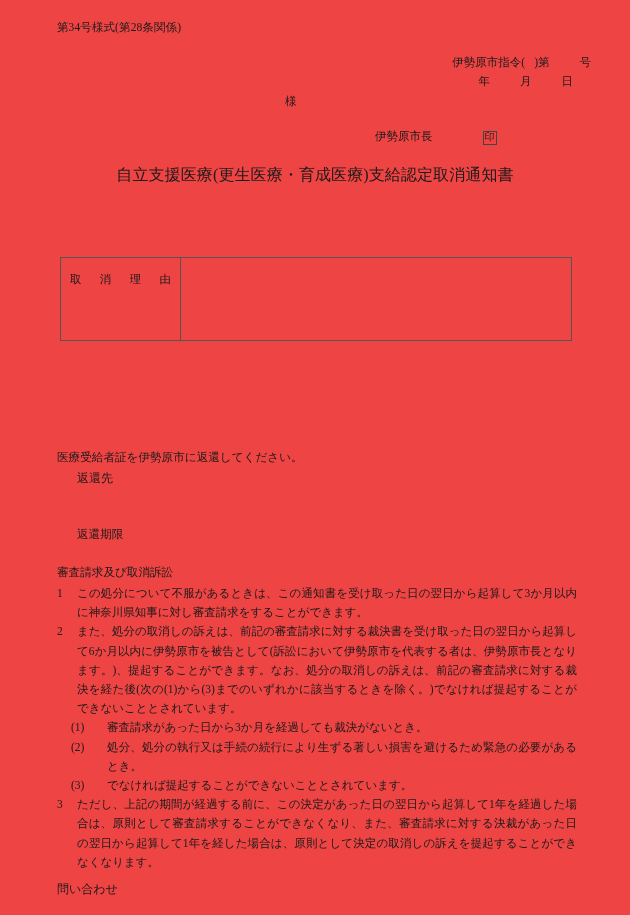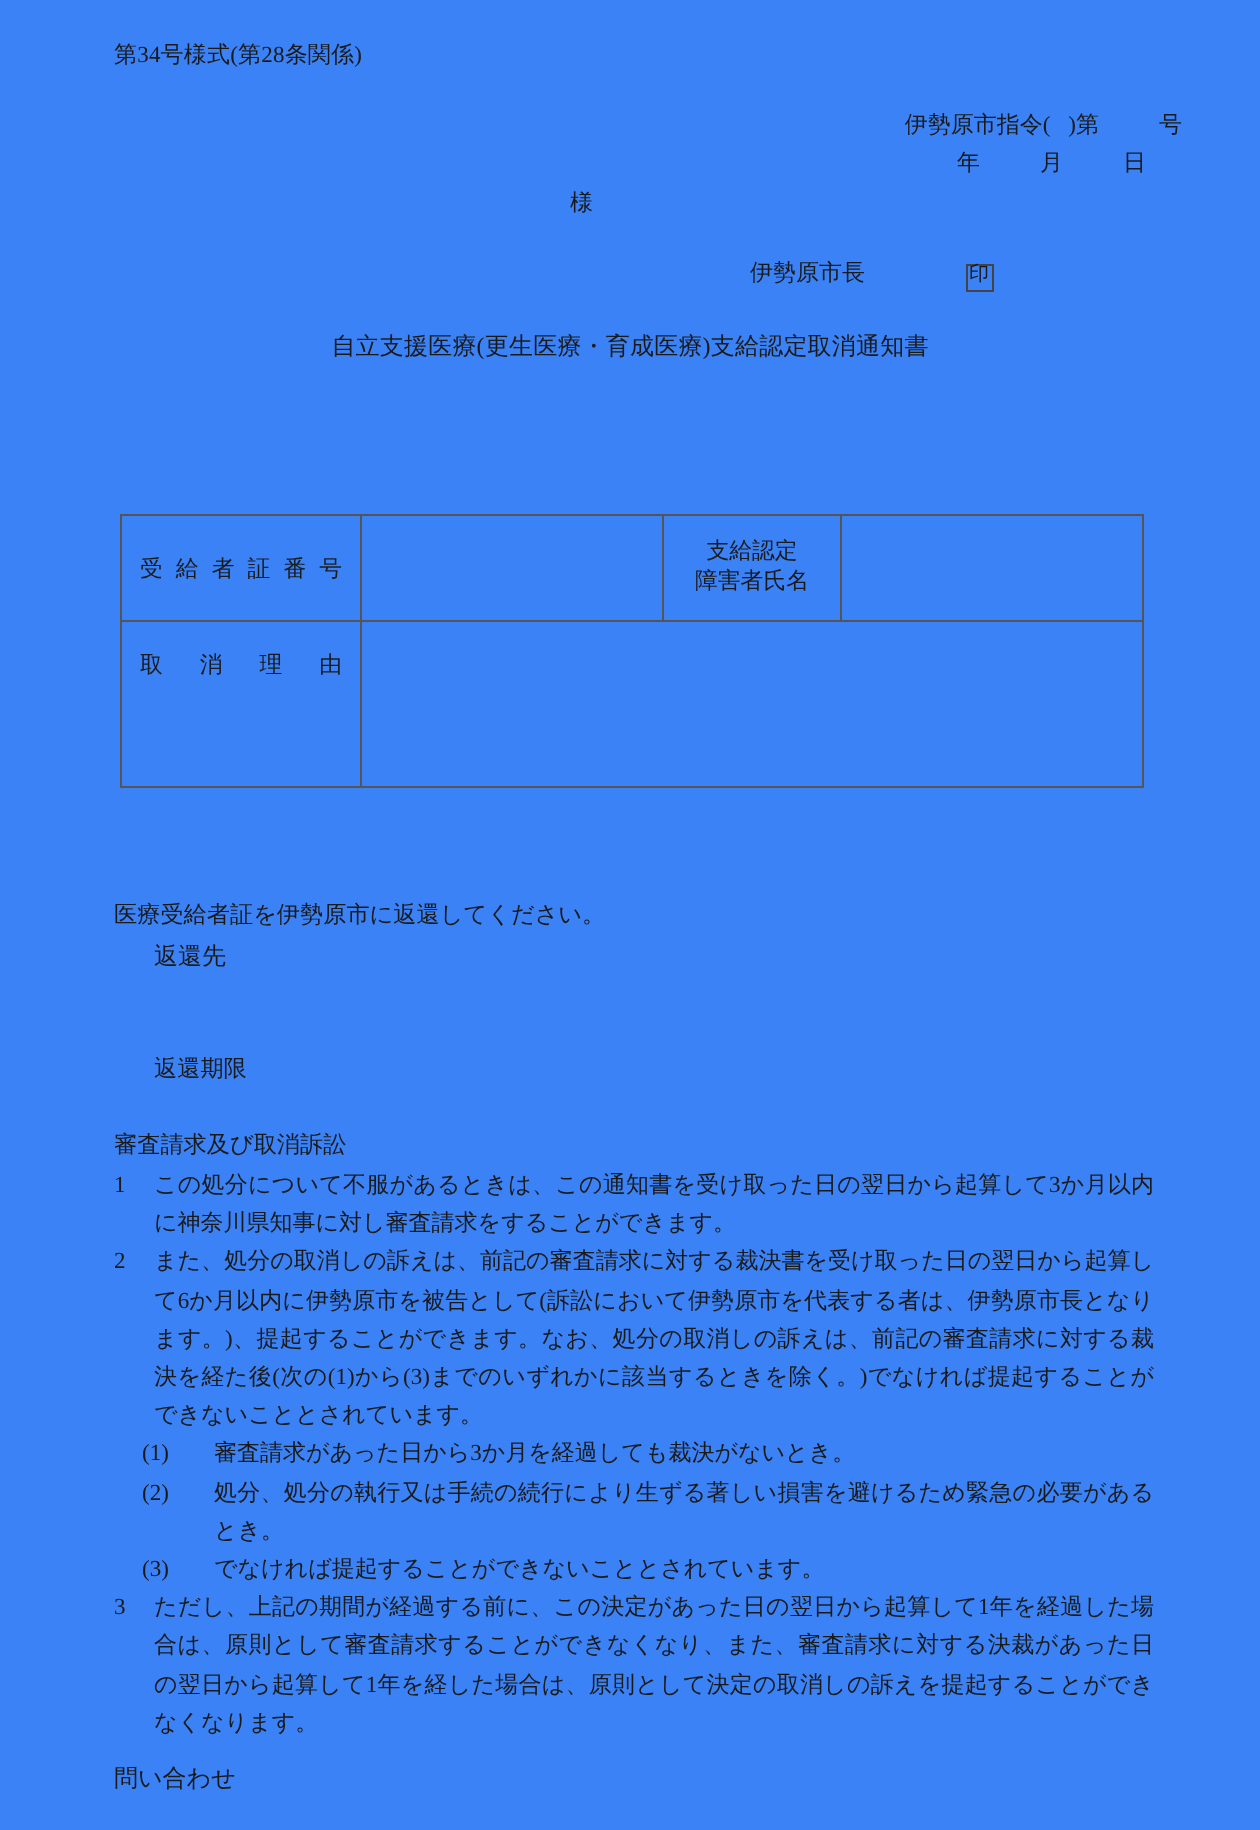--- a/index.html
+++ b/index.html
@@ -11,21 +11,21 @@
   body {
     font-family: "Liberation Serif", "DejaVu Serif", serif;
     color: #1a1a1a;
     -webkit-font-smoothing: none;
   }
   .page {
     position: relative;
     width: 630px;
     height: 915px;
     margin: 0 auto;
-    background: #3b82f6;
+    background: #ef4444;
     overflow: hidden;
     box-sizing: border-box;
   }
 
   
   .abs { position: absolute; }
 
   
   .form-no {
     left: 57px; top: 20px;
@@ -68,21 +68,21 @@
     padding: 0px 1px 1px 1px;
     font-size: 10px;
     line-height: 1.05;
     vertical-align: 0px;
   }
 
   
   .doc-title {
     left: 0; right: 0; top: 165px;
     text-align: center;
-    font-size: 12px;
+    font-size: 16px;
     letter-spacing: 0.1px;
   }
   .intro {
     left: 57px; top: 186px;
     width: 518px;
     font-size: 11.6px;
     line-height: 19px;
     text-align: justify;
     text-indent: 11px;
     text-justify: inter-ideograph;
@@ -200,31 +200,20 @@
 
   <div class="abs addressee">様</div>
 
   <div class="abs issuer-row"><span class="issuer-name">伊勢原市長</span><span class="seal-gap"></span><span class="seal-box">印</span></div>
 
   <div class="abs doc-title">自立支援医療(更生医療・育成医療)支給認定取消通知書</div>
 
 
   <table class="abs form-table">
     <tbody>
-      <tr class="row-1">
-        <td class="lbl-cell">
-          <span class="lbl-spread">受給者証番号</span>
-        </td>
-        <td></td>
-        <td class="name-lbl-cell">
-          <span class="lbl-stack">支給認定</span>
-          <span class="lbl-stack">障害者氏名</span>
-        </td>
-        <td></td>
-      </tr>
       <tr class="row-3">
         <td class="lbl-cell">
           <span class="lbl-spread">取消理由</span>
         </td>
         <td colspan="3"></td>
       </tr>
     </tbody>
   </table>
 
   <div class="abs return-note">医療受給者証を伊勢原市に返還してください。</div>

